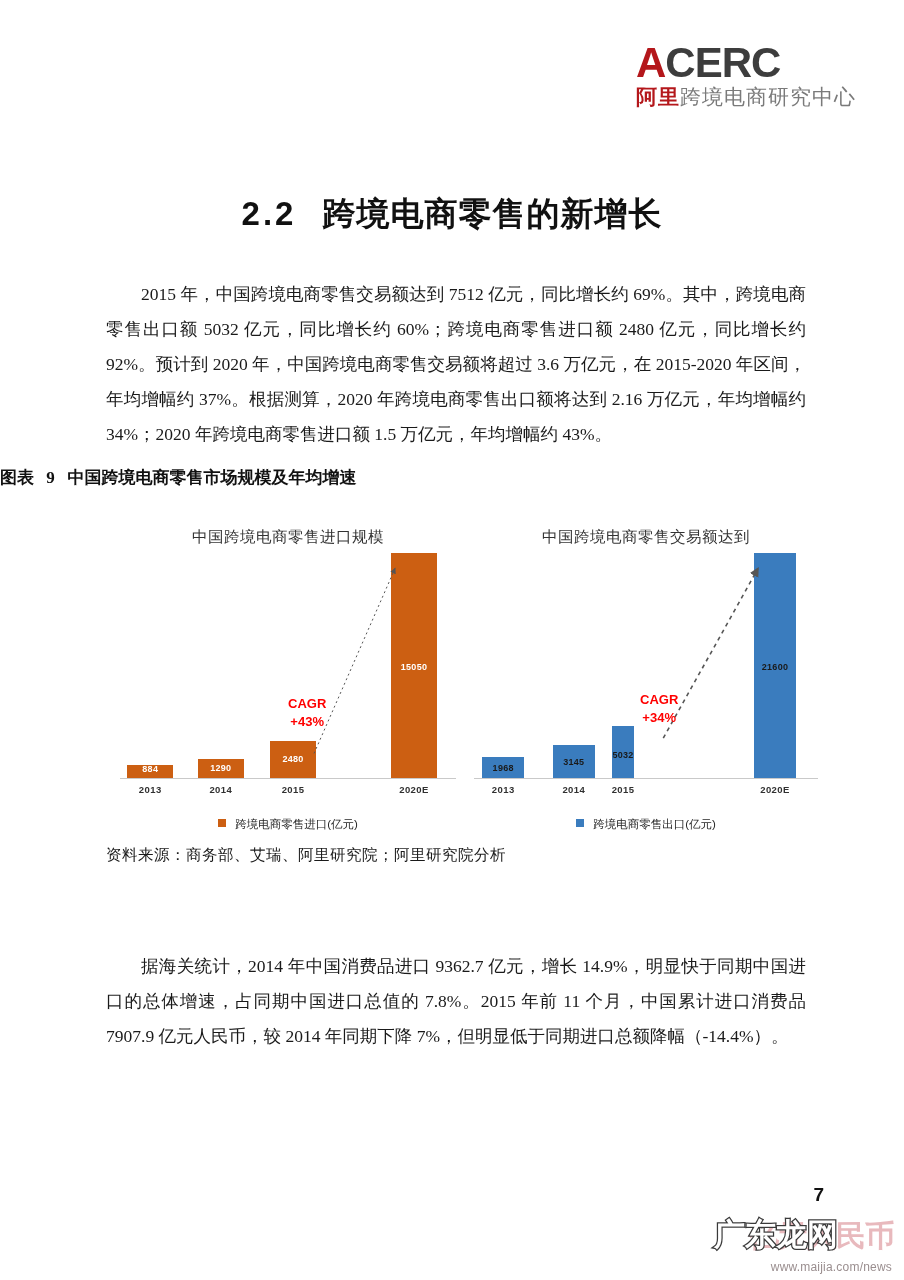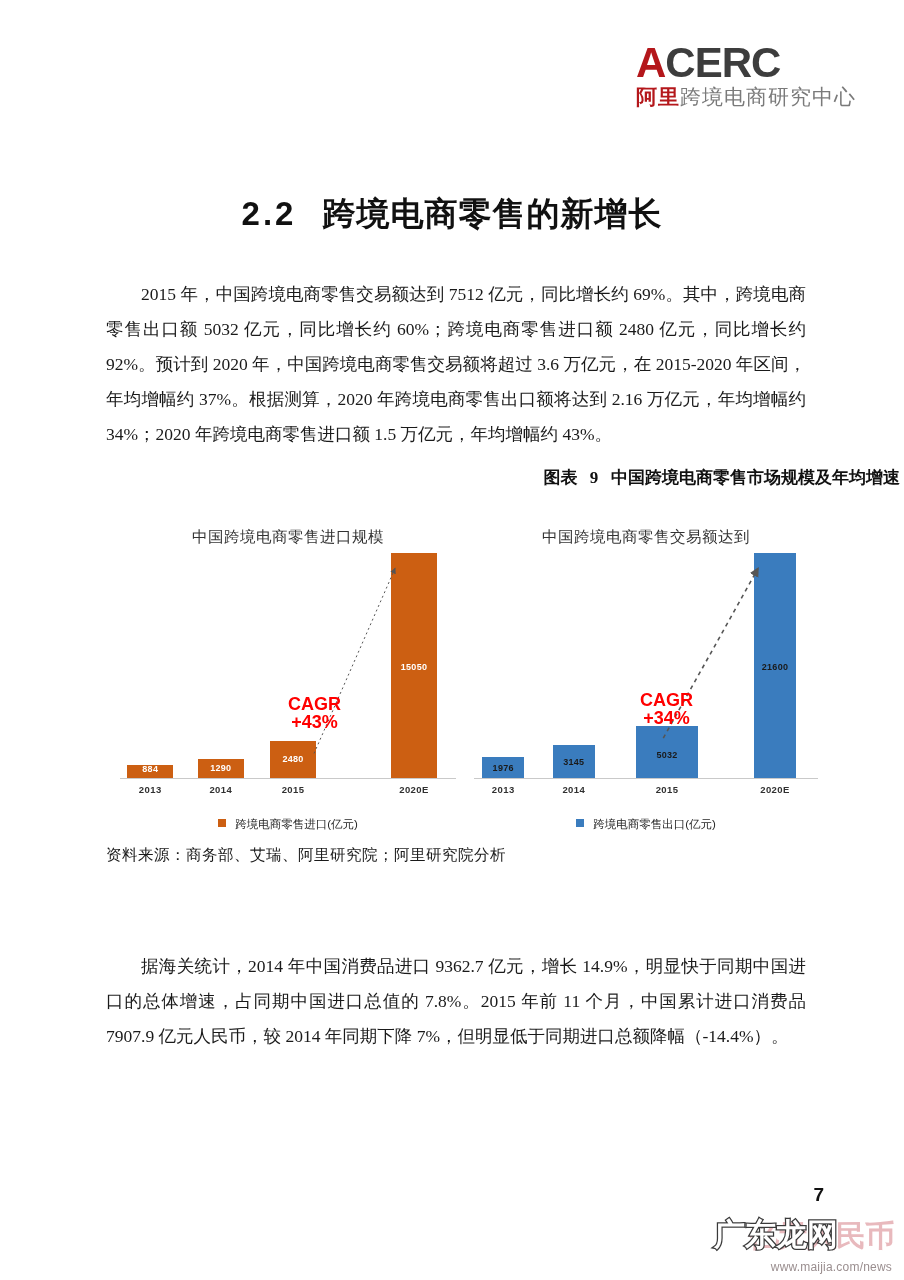--- a/index.html
+++ b/index.html
@@ -78,21 +78,21 @@
 
   #para-1 { top: 277px; }
   #para-2 { top: 879px; }
   #para-3 { top: 949px; }
 
   .fig-caption {
     position: absolute;
     top: 466px;
     left: 0;
     width: 900px;
-    text-align: right;
+    text-align: left;
     font-size: 17px;
     font-weight: bold;
     color: #111;
   }
   .fig-caption .cap-no { margin: 0 6px 0 0; letter-spacing: 2px; }
 
   .source-note {
     position: absolute;
     top: 845px;
     left: 106px;
@@ -181,21 +181,21 @@
     font-family: "Liberation Sans", sans-serif;
     font-size: 9.5px;
     font-weight: bold;
     color: #303030;
     letter-spacing: 0.4px;
   }
 
   .cagr {
     position: absolute;
     font-family: "Liberation Sans", sans-serif;
-    font-size: 18px;
+    font-size: 13px;
     font-weight: bold;
     color: #ff0000;
     line-height: 18px;
     text-align: center;
     white-space: nowrap;
   }
   #cagr-import { left: 168px; top: 142px; }
   #cagr-export { left: 166px; top: 138px; }
 
   .arrow-svg {
@@ -339,29 +339,29 @@
       </div>
     </div>
 
     <div class="chart" id="chart-export">
       <div class="chart-title">中国跨境电商零售交易额达到</div>
       <div class="plot">
         <div class="axis-line"></div>
         <div class="bars" id="bars-export">
             <div class="bar-slot" style="left: 8.24px; width: 42px; height: 20.5833px;">
               <div class="bar" style="height: 20.5833px; background: rgb(58, 124, 190);"></div>
-              <div class="bar-val dark" style="bottom: 5.29167px;">1976</div>
+              <div class="bar-val dark" style="bottom: 5.29167px;">1968</div>
               <div class="tick">2013</div>
             </div>
             <div class="bar-slot" style="left: 78.76px; width: 42px; height: 32.7604px;">
               <div class="bar" style="height: 32.7604px; background: rgb(58, 124, 190);"></div>
               <div class="bar-val dark" style="bottom: 11.3802px;">3145</div>
               <div class="tick">2014</div>
             </div>
-            <div class="bar-slot" style="left: 162px; width: 62px; height: 52.4167px;">
+            <div class="bar-slot" style="left: 138px; width: 22px; height: 52.4167px;">
               <div class="bar" style="height: 52.4167px; background: rgb(58, 124, 190);"></div>
               <div class="bar-val dark" style="bottom: 18px;">5032</div>
               <div class="tick">2015</div>
             </div>
             <div class="bar-slot" style="left: 280px; width: 42px; height: 225px;">
               <div class="bar" style="height: 225px; background: rgb(58, 124, 190);"></div>
               <div class="bar-val dark" style="bottom: 106.5px;">21600</div>
               <div class="tick">2020E</div>
             </div>
           </div>

